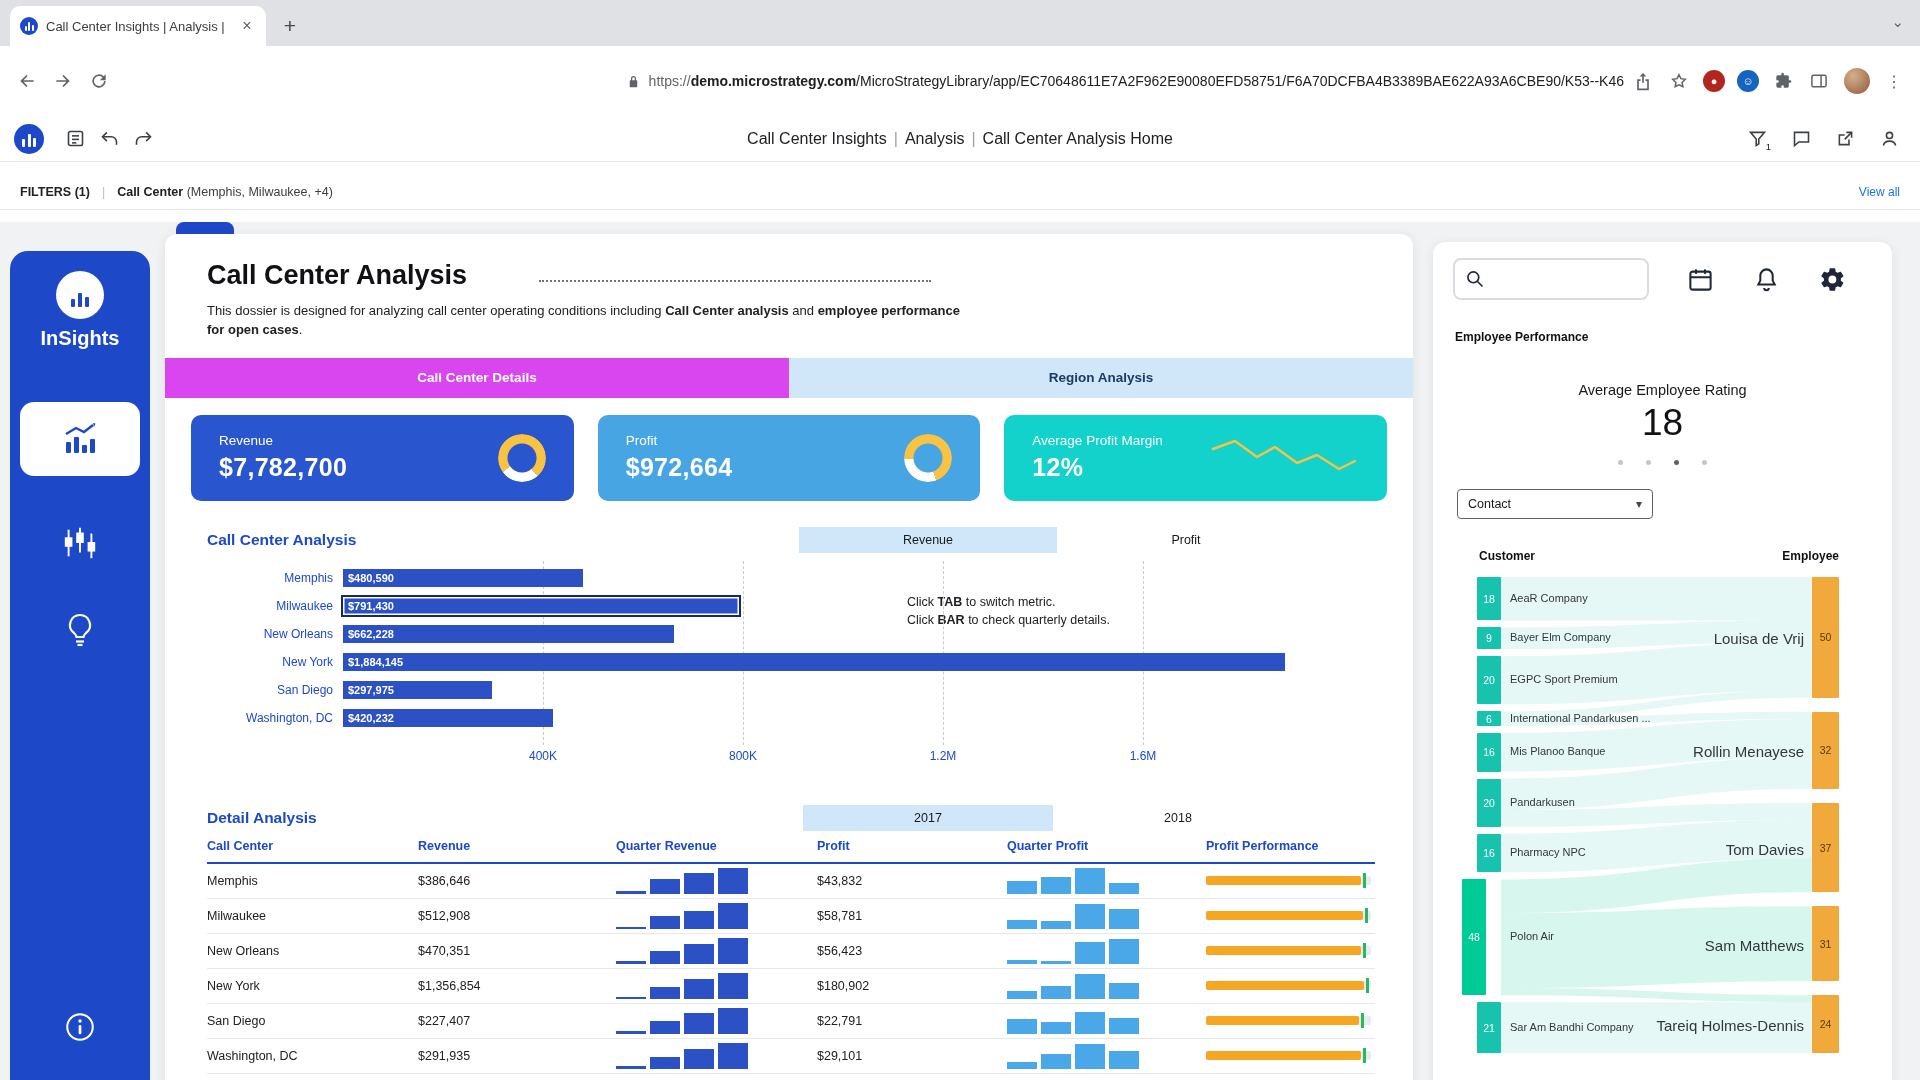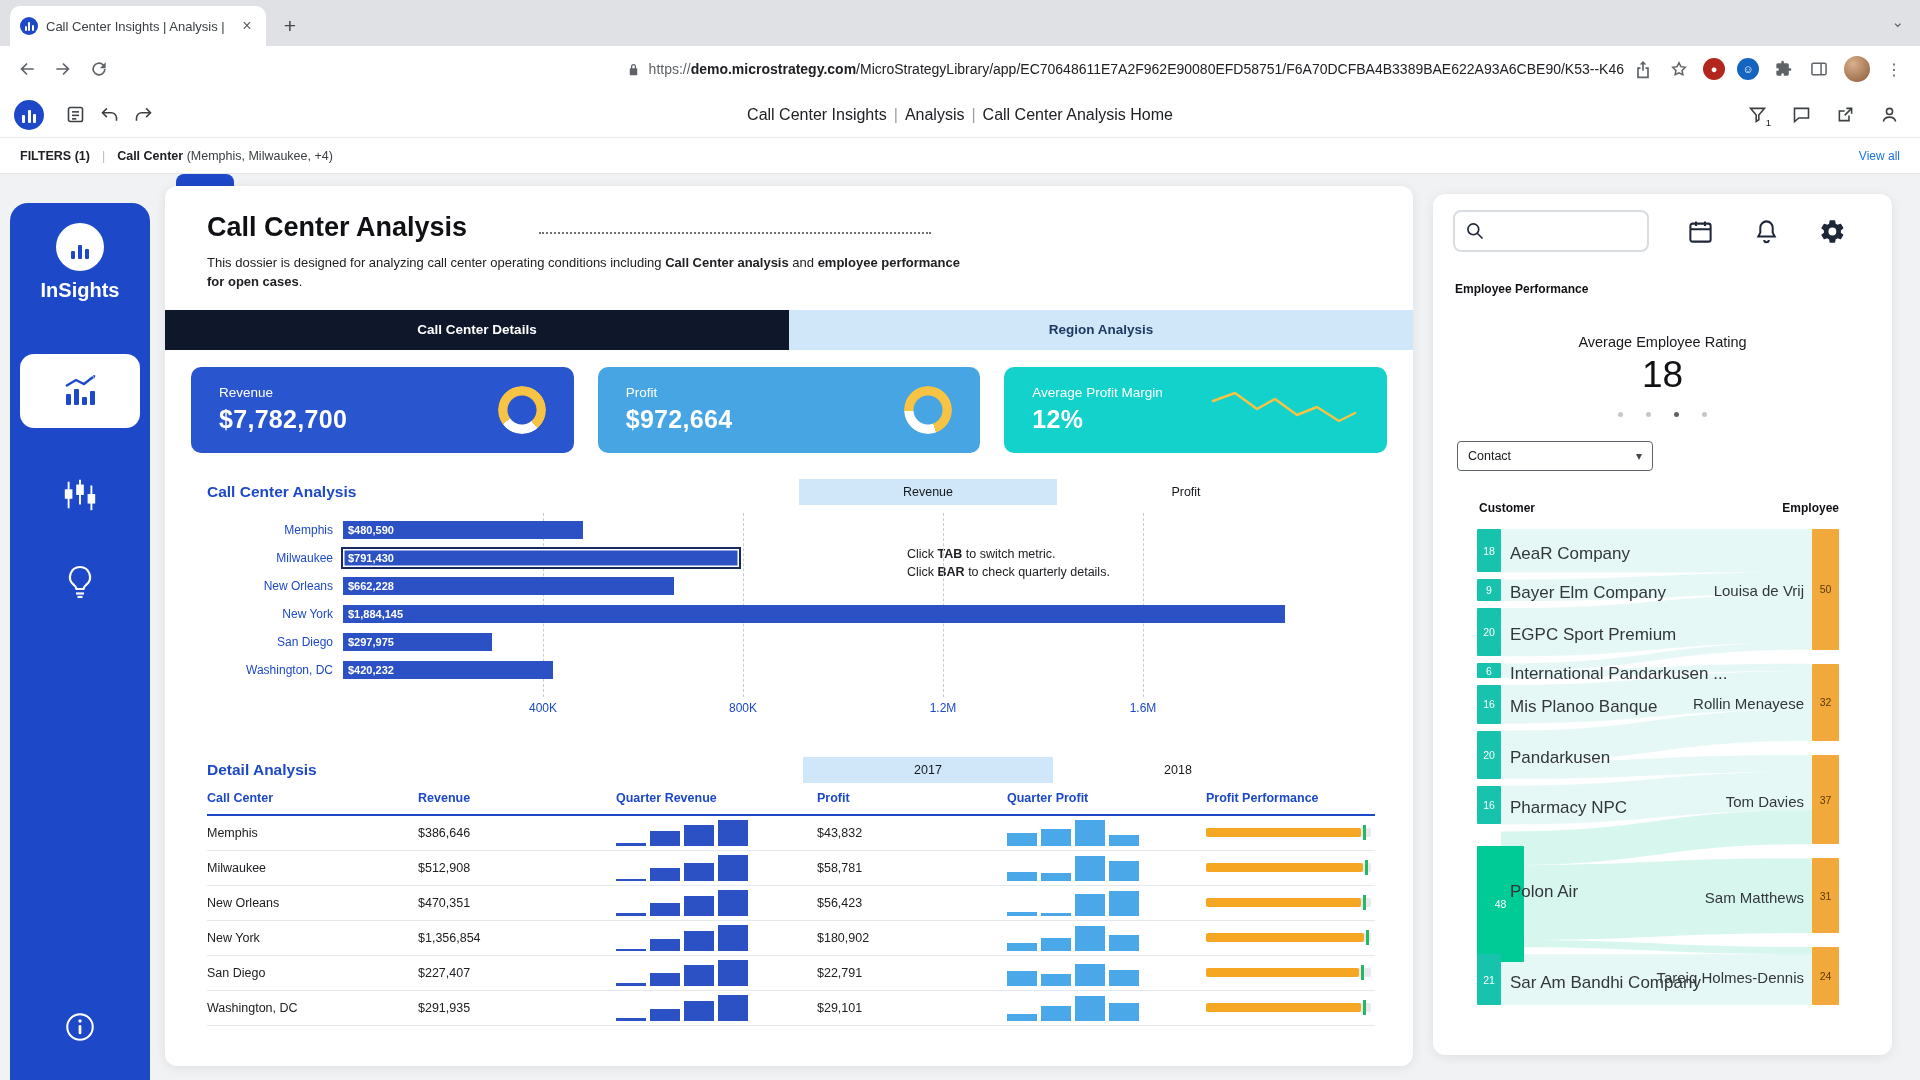--- a/index.html
+++ b/index.html
@@ -1,18 +1,18 @@
 <!DOCTYPE html>
 <html><head>
 <meta charset="utf-8">
 <style>
   * { margin:0; padding:0; box-sizing:border-box; }
   html,body { width:1920px; height:1080px; overflow:hidden; background:#fff;
     font-family:"Liberation Sans", sans-serif; }
-  .screen { width:1920px; height:1080px; display:flex; flex-direction:column; }
+  .screen { width:1920px; height:1080px; display:flex; flex-direction:column;gap:12px; }
 
   
   .tabstrip { height:46px; background:#dfe1e5; display:flex; align-items:flex-end; padding:0 10px; position:relative; flex:none; }
   .tab { width:256px; height:40px; background:#fff; border-radius:10px 10px 0 0; display:flex; align-items:center; gap:8px; padding:0 10px; font-size:13px; color:#3c4043; }
   .favicon { width:18px; height:18px; border-radius:50%; background:#1d49c8; display:flex; align-items:flex-end; justify-content:center; padding-bottom:4px; flex:none; }
   .favicon .bars { display:flex; gap:1.5px; align-items:flex-end; }
   .favicon .bars i { width:2px; background:#fff; border-radius:1px; display:block; }
   .tab-title { white-space:nowrap; overflow:hidden; text-overflow:ellipsis; flex:1; }
   .tab-close { color:#5f6368; font-size:16px; width:18px; height:18px; display:flex; align-items:center; justify-content:center; flex:none; }
   .newtab { width:32px; height:32px; display:flex; align-items:center; justify-content:center; font-size:21px; color:#45494d; margin:0 0 4px 8px; }
@@ -67,21 +67,21 @@
 
   
   .maincard { position:absolute; left:165px; top:12px; width:1248px; height:880px; background:#fff; border-radius:12px; box-shadow:0 2px 12px rgba(0,0,0,.08); overflow:hidden; }
   .doss-head { padding:26px 42px 0; }
   .doss-title-row { display:flex; align-items:center; }
   .doss-title { font-size:27px; font-weight:bold; color:#101114; }
   .dots-line { width:392px; margin-left:72px; border-bottom:2px dotted #6f7378; height:2px; margin-top:10px; }
   .doss-desc { margin-top:11px; font-size:13px; color:#202124; width:770px; line-height:1.45; }
   .page-tabs { display:flex; margin-top:18px; height:40px; }
   .page-tab { flex:1; display:flex; align-items:center; justify-content:center; font-size:13.5px; font-weight:bold; }
-  .page-tab.active { background:#0f172a; color:#fff; }
+  .page-tab.active { background:#d946ef; color:#fff; }
   .page-tab.inactive { background:#cfe7f9; color:#1f3a62; }
 
   
   .kpis { display:flex; gap:24px; padding:17px 26px 0; }
   .kpi { flex:1; height:86px; border-radius:10px; color:#fff; display:flex; align-items:center; padding:0 28px; }
   .kpi-text .kl { font-size:13.5px; margin-bottom:5px; }
   .kpi-text .kv { font-size:25px; font-weight:bold; letter-spacing:.3px; }
   .donut { width:48px; height:48px; border-radius:50%; margin-left:auto;
     -webkit-mask:radial-gradient(farthest-side, transparent calc(100% - 10px), #000 calc(100% - 9px));
     mask:radial-gradient(farthest-side, transparent calc(100% - 10px), #000 calc(100% - 9px)); }
@@ -135,21 +135,21 @@
   .sk-head { display:flex; justify-content:space-between; margin:30px 53px 0 46px; font-size:12px; font-weight:bold; color:#101114; }
   #sankey { position:relative; margin-top:14px; height:480px; }
   .sk-ribbons { position:absolute; left:0; top:0; }
   .sk-node { position:absolute; display:flex; align-items:center; justify-content:center; border-radius:1px; }
   .sk-node.left { background:#17c3ac; }
   .sk-node.left.hl { background:#00ca96; }
   .sk-node.right { background:#f2a93b; }
   .sk-node span { font-size:10.5px; }
   .sk-node.left span { color:#fff; }
   .sk-node.right span { color:#5a3c00; }
-  .sk-label-left { position:absolute; font-size:17px; color:#33373c; white-space:nowrap; }
+  .sk-label-left { position:absolute; font-size:11px; color:#33373c; white-space:nowrap; }
   .sk-label-right { position:absolute; font-size:15px; color:#33373c; white-space:nowrap; width:200px; text-align:right; }
 </style>
 </head>
 <body>
 
 <div class="screen">
 
   <div class="tabstrip">
     <div class="tab">
       <span class="favicon">
@@ -637,21 +637,21 @@
           </div>
           <div class="sk-label-left" style="left: 77px; top: 168.241px;">Mis Planoo Banque</div>
           <div class="sk-node left" style="top: 201.552px; left: 44px; width: 24px; height: 48.2759px;">
             <span>20</span>
           </div>
           <div class="sk-label-left" style="left: 77px; top: 218.69px;">Pandarkusen</div>
           <div class="sk-node left" style="top: 256.828px; left: 44px; width: 24px; height: 38.6207px;">
             <span>16</span>
           </div>
           <div class="sk-label-left" style="left: 77px; top: 269.138px;">Pharmacy NPC</div>
-          <div class="sk-node left hl" style="top: 302.448px; left: 44px; width: 47px; height: 115.862px; margin-top: 15px;">
+          <div class="sk-node left hl" style="top: 302.448px; left: 29px; width: 24px; height: 115.862px;">
             <span>48</span>
           </div>
           <div class="sk-label-left" style="left: 77px; top: 353.379px;">Polon Air</div>
           <div class="sk-node left" style="top: 425.31px; left: 44px; width: 24px; height: 50.6897px;">
             <span>21</span>
           </div>
           <div class="sk-label-left" style="left: 77px; top: 443.655px;">Sar Am Bandhi Company</div>
           <div class="sk-node right" style="top: 0px; left: 379px; width: 27px; height: 120.69px;">
             <span>50</span>
           </div>

